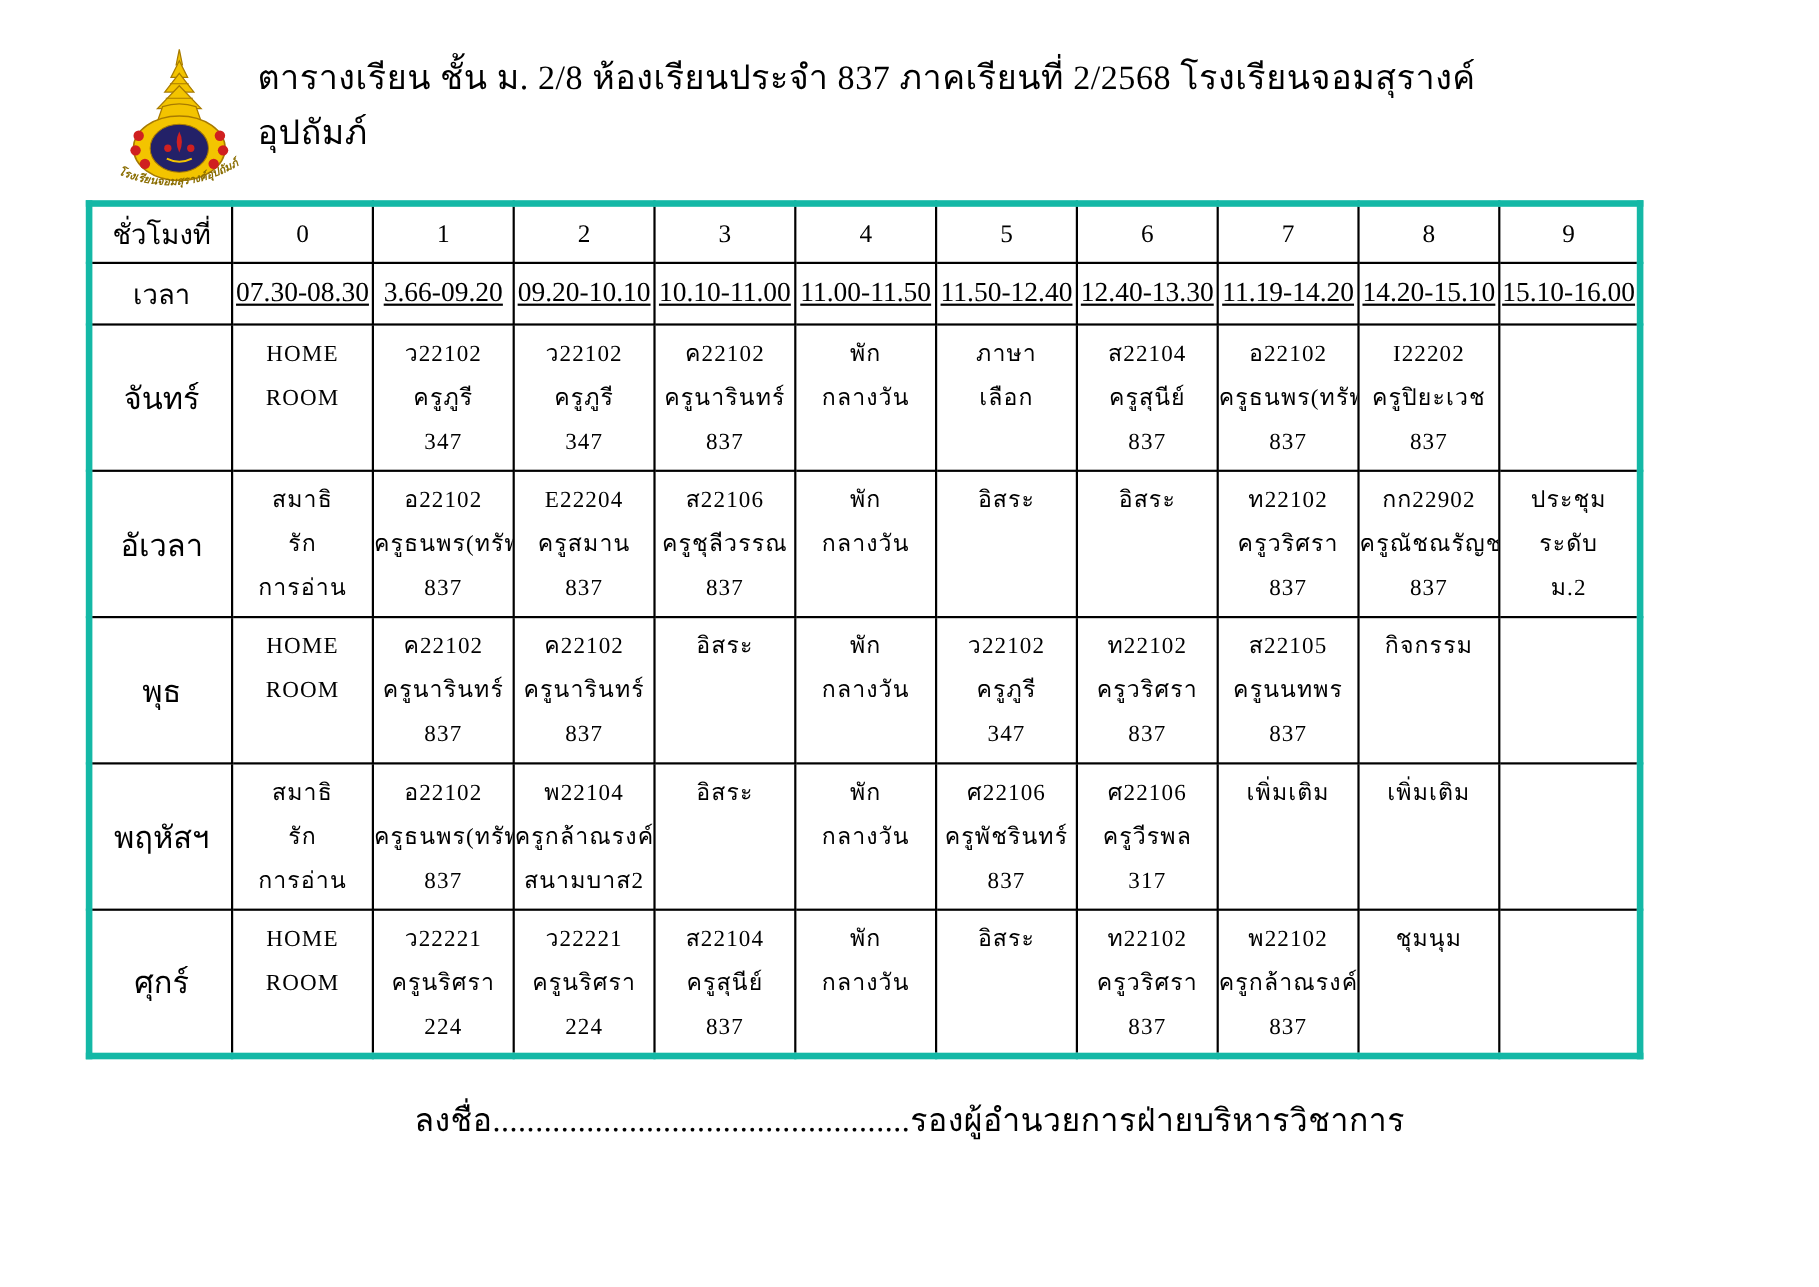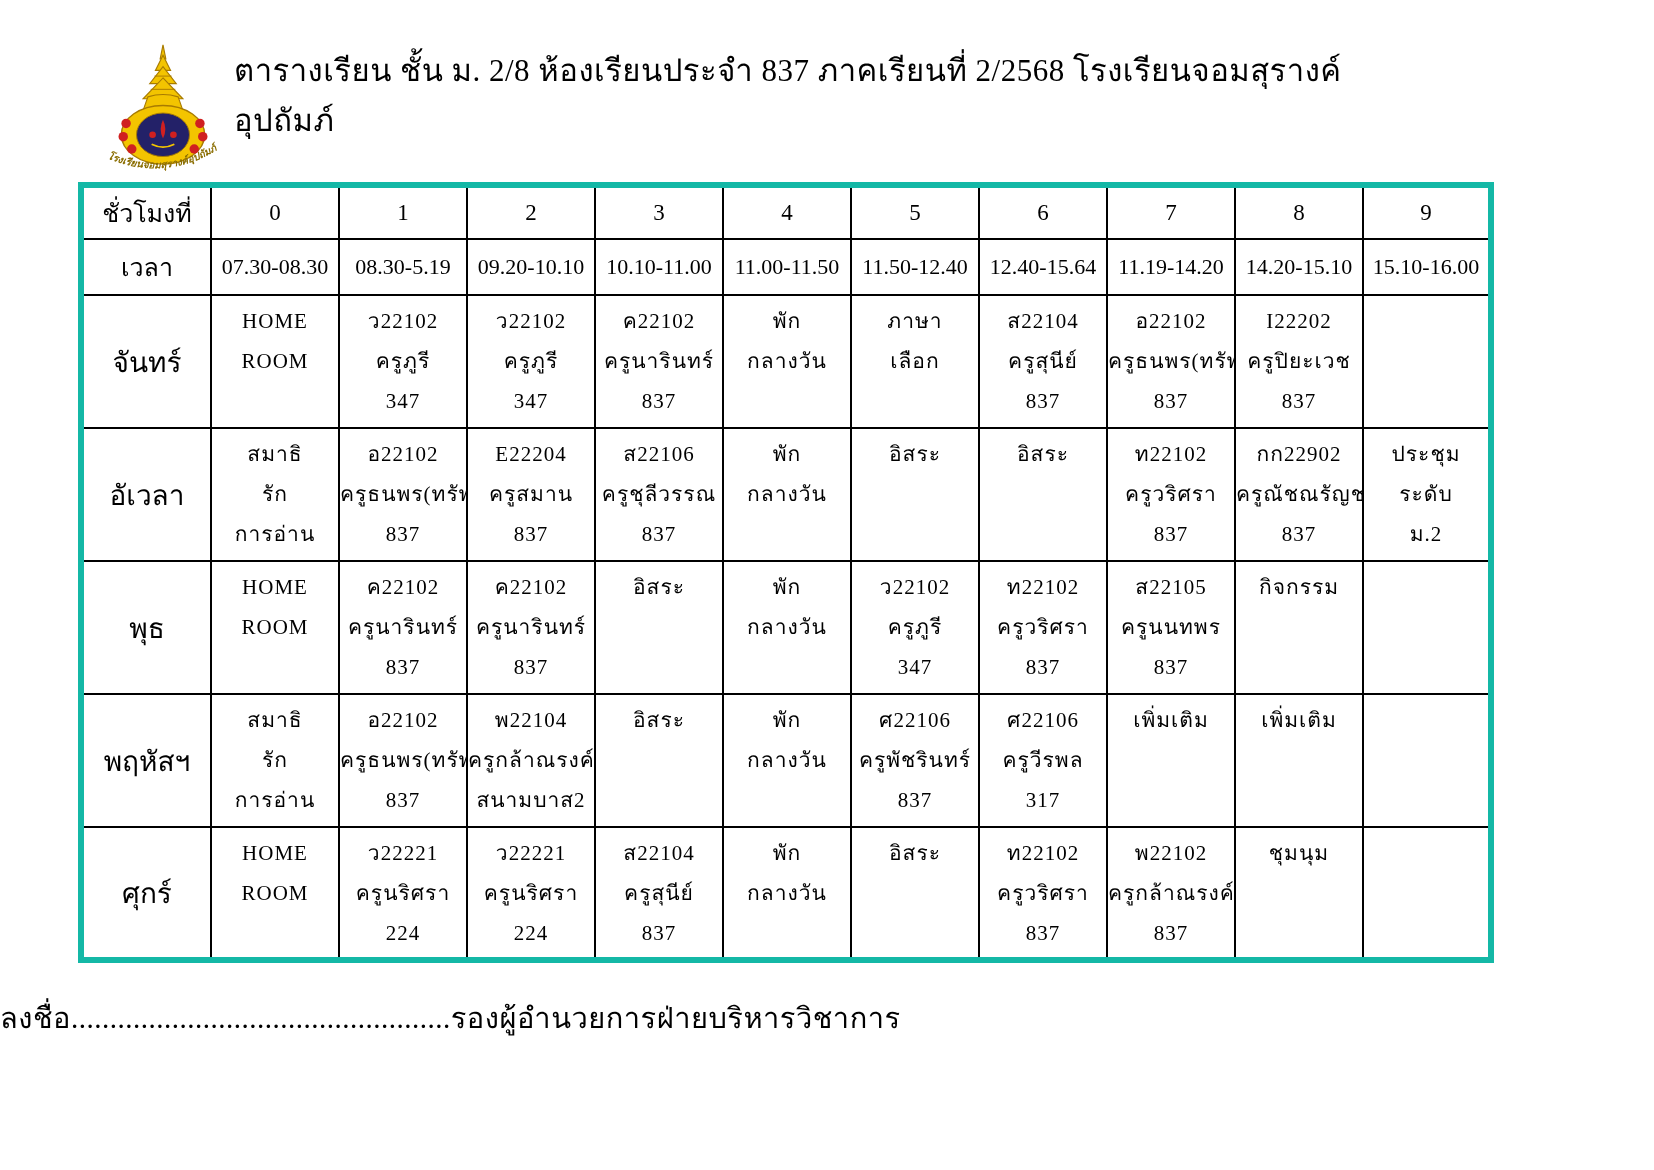--- a/index.html
+++ b/index.html
@@ -29,33 +29,34 @@
   .timetable th,.timetable td{
     border:2px solid #000;
     text-align:center;
     padding:0;
     font-weight:normal;
     overflow:hidden;
   }
   tr.period-row th{height:50px;vertical-align:middle;font-size:23px;}
   tr.period-row th.row-label{font-size:25px;}
   tr.time-row th{height:54px;vertical-align:middle;font-size:25px;}
-  tr.time-row td{height:54px;vertical-align:middle;font-size:22px;white-space:nowrap;}
+  tr.time-row td{height:54px;vertical-align:middle;font-size:25px;white-space:nowrap;text-decoration:underline;}
   tr.day-row th.day-name{vertical-align:middle;font-weight:normal;font-size:28px;}
   tr.day-row{height:133px;}
   tr.day-row td{vertical-align:top;}
   td.cell .cl{
     line-height:40px;
     font-size:21px;
     white-space:nowrap;
     letter-spacing:1px;
   }
   td.cell{padding-top:5px;}
   .signature{
     margin-top:32px;
+    text-align:center;
     font-size:29px;
     letter-spacing:0.5px;
   }
 </style>
 </head>
 <body>
 
 <div class="page-header">
   <div class="logo">
     <svg viewBox="0 0 150 150" width="142" height="142">
@@ -116,26 +117,26 @@
         <th>4</th>
         <th>5</th>
         <th>6</th>
         <th>7</th>
         <th>8</th>
         <th>9</th>
       </tr>
       <tr class="time-row">
         <th>เวลา</th>
         <td>07.30-08.30</td>
-        <td>08.30-5.19</td>
+        <td>3.66-09.20</td>
         <td>09.20-10.10</td>
         <td>10.10-11.00</td>
         <td>11.00-11.50</td>
         <td>11.50-12.40</td>
-        <td>12.40-15.64</td>
+        <td>12.40-13.30</td>
         <td>11.19-14.20</td>
         <td>14.20-15.10</td>
         <td>15.10-16.00</td>
       </tr>
       <tr class="day-row">
         <th class="day-name">จันทร์</th>
         <td class="cell">
           <div class="cl">HOME</div>
           <div class="cl">ROOM</div>
         </td>

